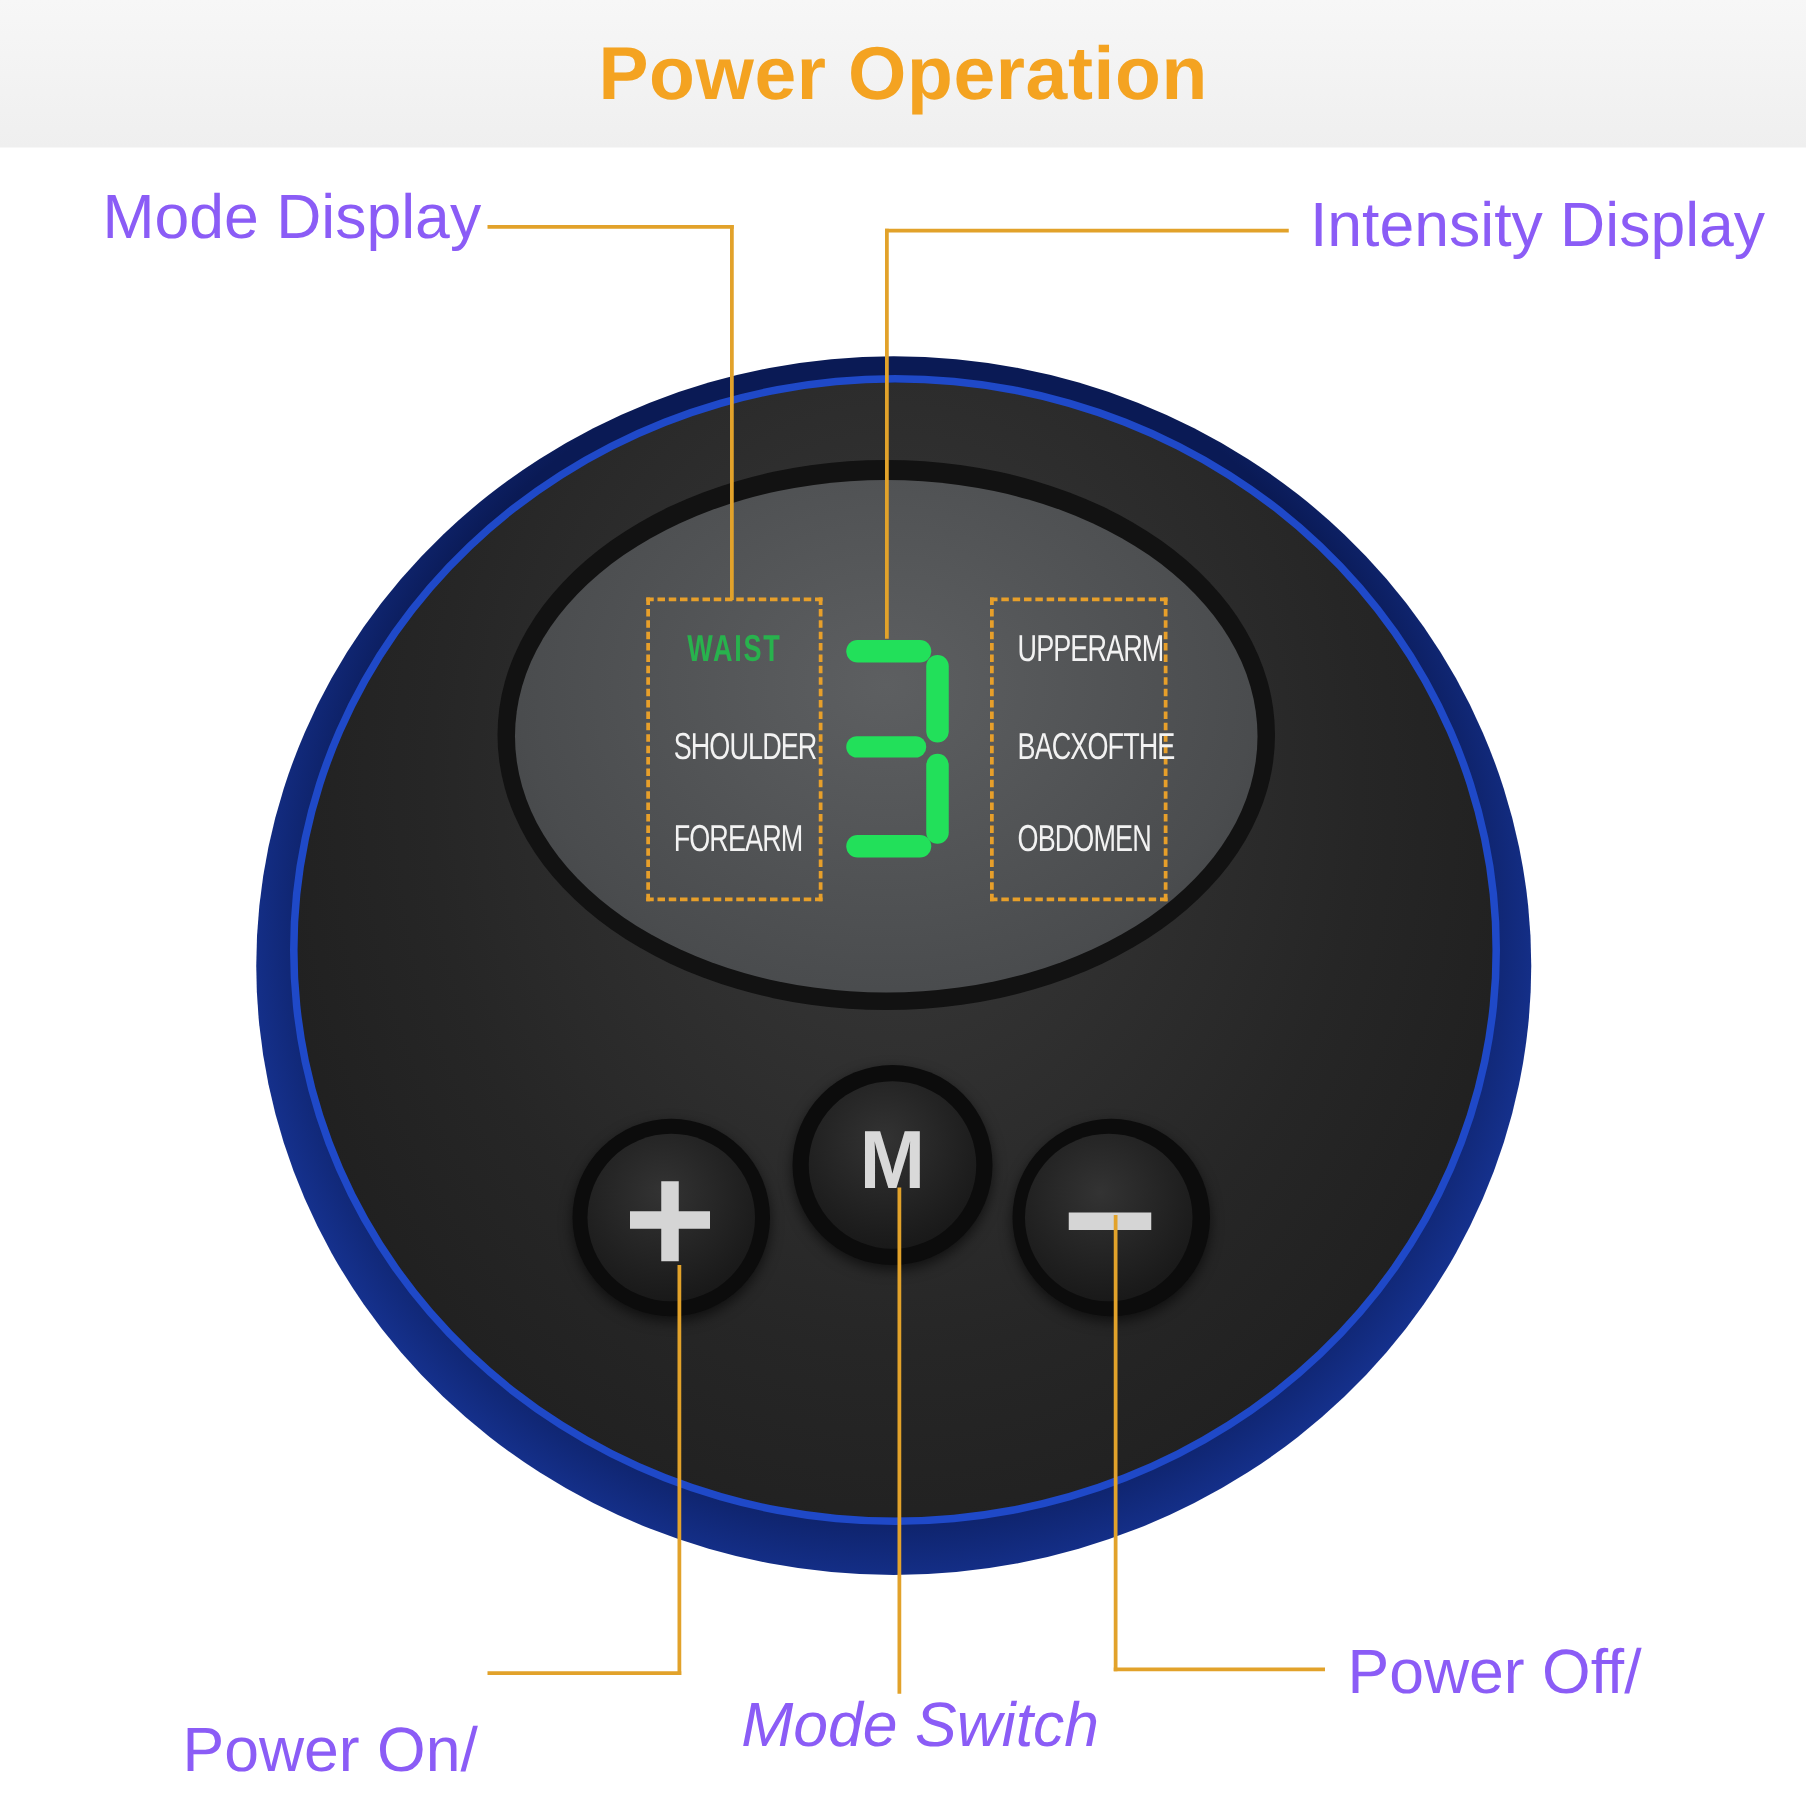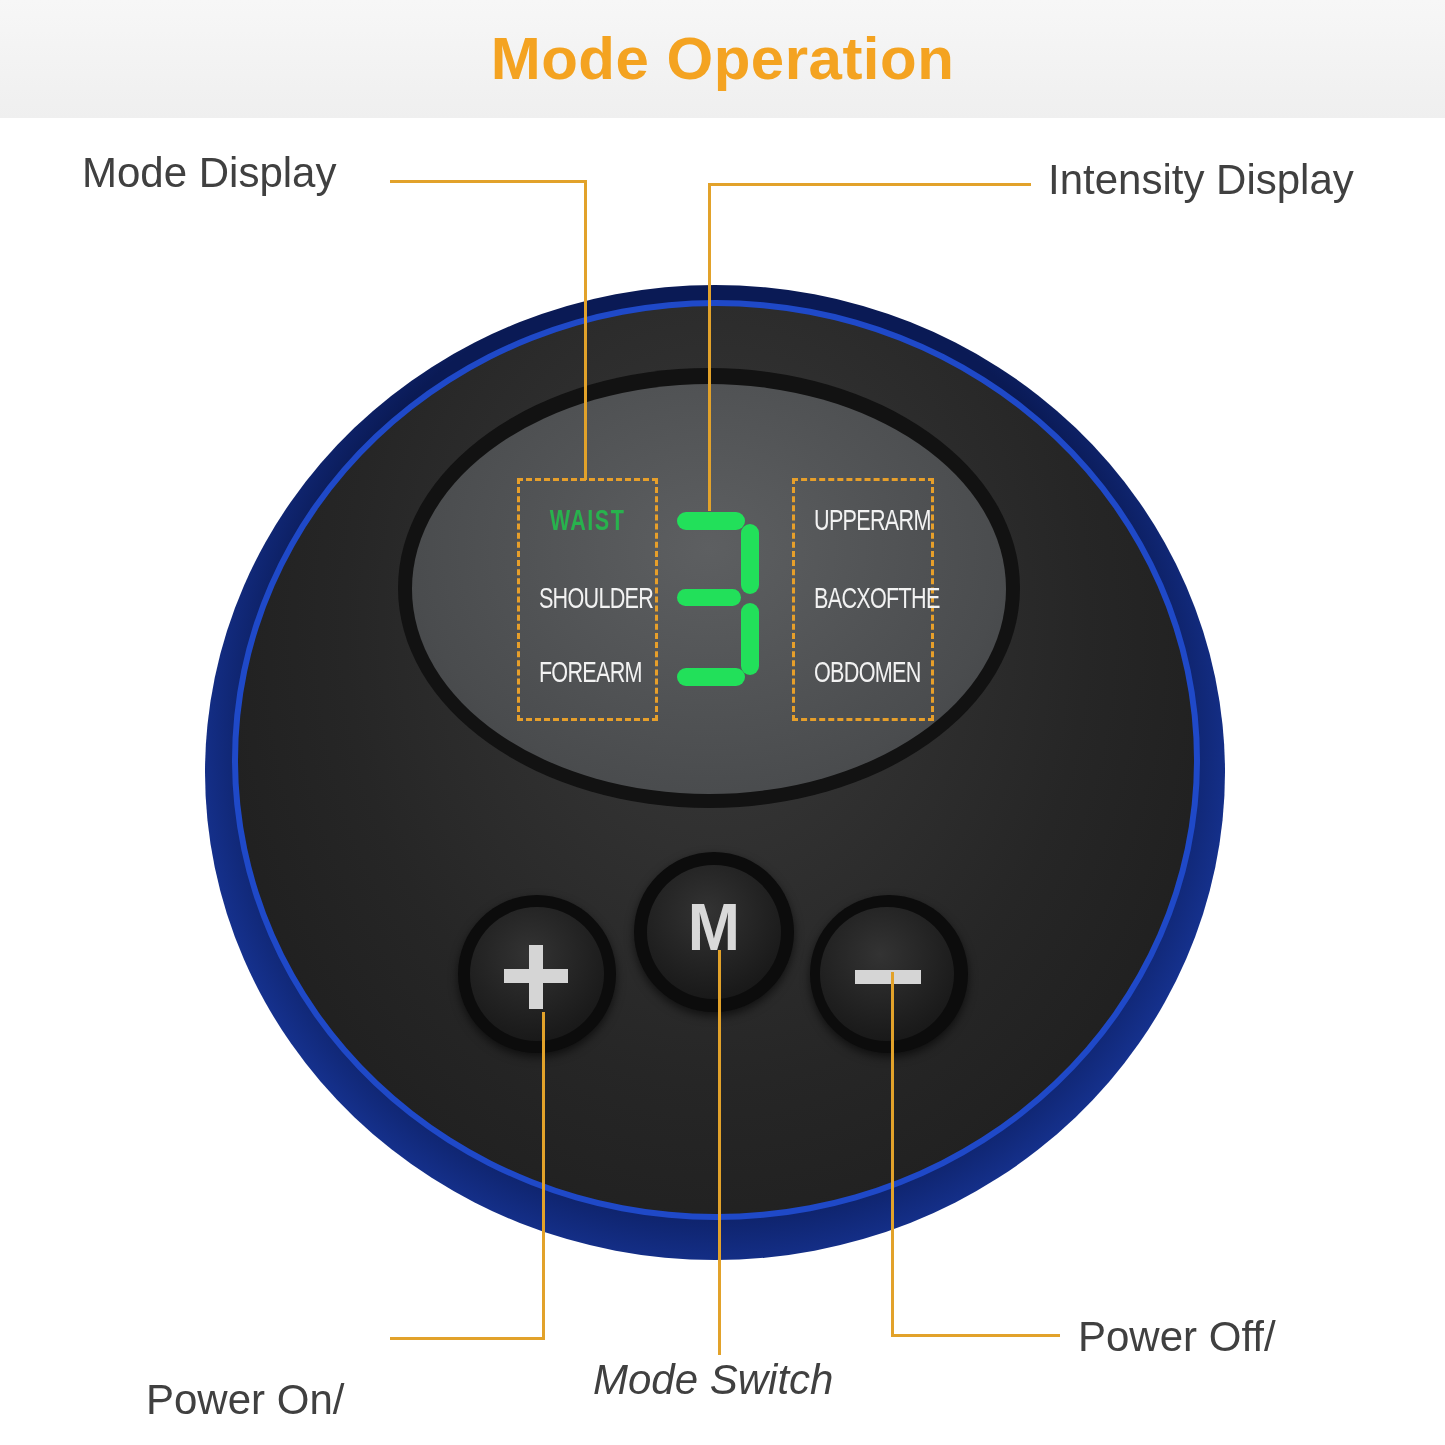--- a/index.html
+++ b/index.html
@@ -1,19 +1,19 @@
 <!DOCTYPE html>
 <html><head>
 <meta charset="utf-8">
 <style>
   html, body { margin:0; padding:0; }
   body { width:1445px; height:1445px; position:relative; overflow:hidden; background:#ffffff; font-family:"Liberation Sans", sans-serif; }
   .header-band { position:absolute; left:0; top:0; width:1445px; height:118px; background:linear-gradient(#f7f7f7,#efefef); }
   .title { position:absolute; left:0; width:1445px; top:24px; text-align:center; font-size:60px; font-weight:bold; color:#f4a321; letter-spacing:0.5px; }
-  .label { position:absolute; color:#404040; font-size:42px; line-height:50px; white-space:nowrap; }
+  .label { position:absolute; color:#8b5cf6; font-size:50px; line-height:50px; white-space:nowrap; }
   .line { position:absolute; background:#e2a22a; }
   .device-shadow { position:absolute; left:200px; top:285px; width:1030px; height:985px; border-radius:50%; background:radial-gradient(ellipse at 50% 50%, rgba(0,0,0,0.18), rgba(0,0,0,0) 70%); }
   .device-rim { position:absolute; left:205px; top:285px; width:1020px; height:975px; border-radius:50%;
      background:radial-gradient(ellipse at 50% 45%, #0a1a55 60%, #1c3fb0 80%, #2b5ee0 88%, #0d2270 100%); }
   .device-body { position:absolute; left:232px; top:300px; width:968px; height:920px; border-radius:50%;
      background:radial-gradient(ellipse at 50% 35%, #3a3a3a 0%, #262626 55%, #1a1a1a 100%); border:6px solid #1f49c8; box-sizing:border-box; }
   .screen-bezel { position:absolute; left:398px; top:368px; width:622px; height:440px; border-radius:50%; background:#121212; }
   .screen { position:absolute; left:412px; top:384px; width:594px; height:410px; border-radius:50%; background:radial-gradient(ellipse at 50% 40%, #5d5f61, #4a4c4e 70%, #3d3f41); }
   .mode-box { position:absolute; border:3px dashed #e79f2a; box-sizing:border-box; }
   .mode { position:absolute; width:100%; text-align:center; font-size:30px; color:#f2f2f2; transform:scaleX(0.72); font-family:"Liberation Sans Narrow","Liberation Sans", sans-serif; letter-spacing:-1px; }
@@ -21,21 +21,21 @@
   .seg { position:absolute; background:#22e05a; border-radius:10px; }
   .btn-well { position:absolute; border-radius:50%; background:#0c0c0c; box-shadow:0 4px 10px rgba(0,0,0,0.6); }
   .btn { position:absolute; border-radius:50%; background:radial-gradient(circle at 45% 35%, #333, #1b1b1b 70%, #111); }
   .btn-glyph { position:absolute; color:#d9d9d9; font-weight:bold; text-align:center; }
   .plus-h { position:absolute; background:#d5d5d5; }
 </style>
 </head>
 <body>
 
 <div class="header-band"></div>
-<div class="title">Mode Operation</div>
+<div class="title">Power Operation</div>
 
 <div class="device-shadow"></div>
 <div class="device-rim"></div>
 <div class="device-body"></div>
 <div class="screen-bezel"></div>
 <div class="screen"></div>
 
 <div class="mode-box" style="left:517px; top:478px; width:141px; height:243px;">
   <div class="mode active" style="top:22px;">WAIST</div>
   <div class="mode" style="top:100px;">SHOULDER</div>

